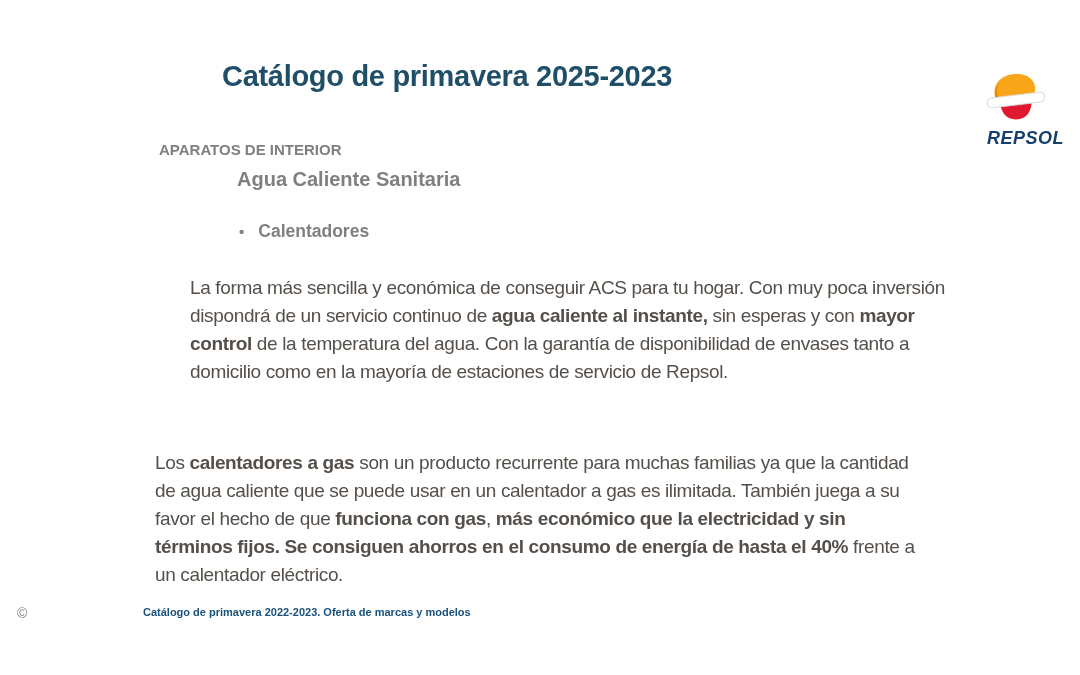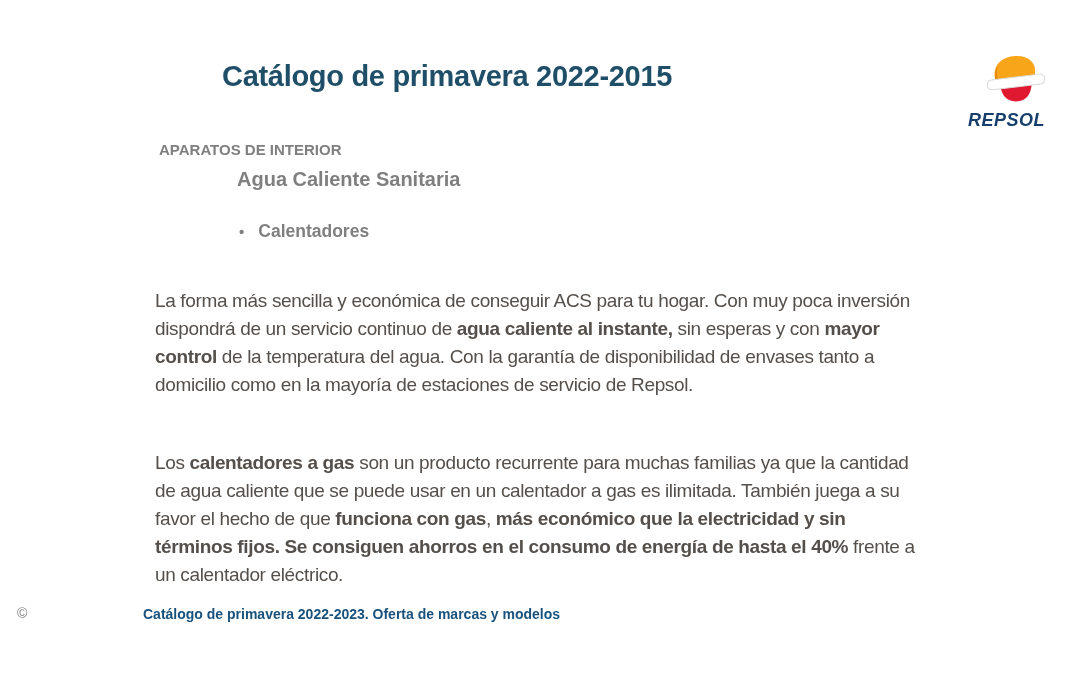--- a/index.html
+++ b/index.html
@@ -40,52 +40,52 @@
     white-space: nowrap;
   }
   .bullet-char { font-size: 15px; }
   .body-par {
     position: absolute; left: 155px; width: 772px;
     font-size: 19px; line-height: 28px;
     letter-spacing: -0.35px;
     color: var(--body-gray, #544F4A);
   }
   .body-par b { font-weight: bold; }
-  .par-1 { top: 287px; }
+  .par-1 { top: 274px; margin-left: 35px; }
   .par-2 { top: 449px; }
   .copyright-symbol {
     position: absolute; left: 17px; top: 605px;
     font-size: 14px;
     color: var(--heading-gray, #7F7F7F);
   }
   .footer-text {
     position: absolute; left: 143px; top: 606px;
-    font-size: 14px; font-weight: bold;
+    font-size: 11px; font-weight: bold;
     color: var(--footer-blue, #17517C);
     white-space: nowrap;
   }
   .logo {
-    position: absolute; right: 16px; top: 50px;
-    width: 96px; text-align: left;
+    position: absolute; right: 16px; top: 68px;
+    width: 96px; text-align: right;
   }
   .logo svg { display: block; margin: 0 auto; }
   .logo-word {
     margin-top: 2px;
     font-size: 18px; font-weight: bold; font-style: italic;
     letter-spacing: 0.5px;
     color: var(--logo-blue, #163F6E);
     transform: scaleY(1.05);
   }
 </style>
 </head>
 <body>
 
 <div class="slide">
 
-  <h1 class="title">Catálogo de primavera 2022-2015</h1>
+  <h1 class="title">Catálogo de primavera 2025-2023</h1>
 
   <div class="logo">
     <svg width="66" height="58" viewBox="0 0 100 88" aria-hidden="true">
 
       <path d="M26 44 C25 64 33 78 50 78 C67 78 75 64 74 44 Z" fill="#E01931"></path>
 
       <path d="M19 46 C13 28 24 10 49 9 C70 8 80 20 79 33 C79 42 73 46 65 46 Z" fill="#F9A51A"></path>
       <path d="M19 46 C17 38 18 30 23 24 C20 32 21 40 24 46 Z" fill="#E98A00"></path>
 
       <g transform="rotate(-7 50 48)">

